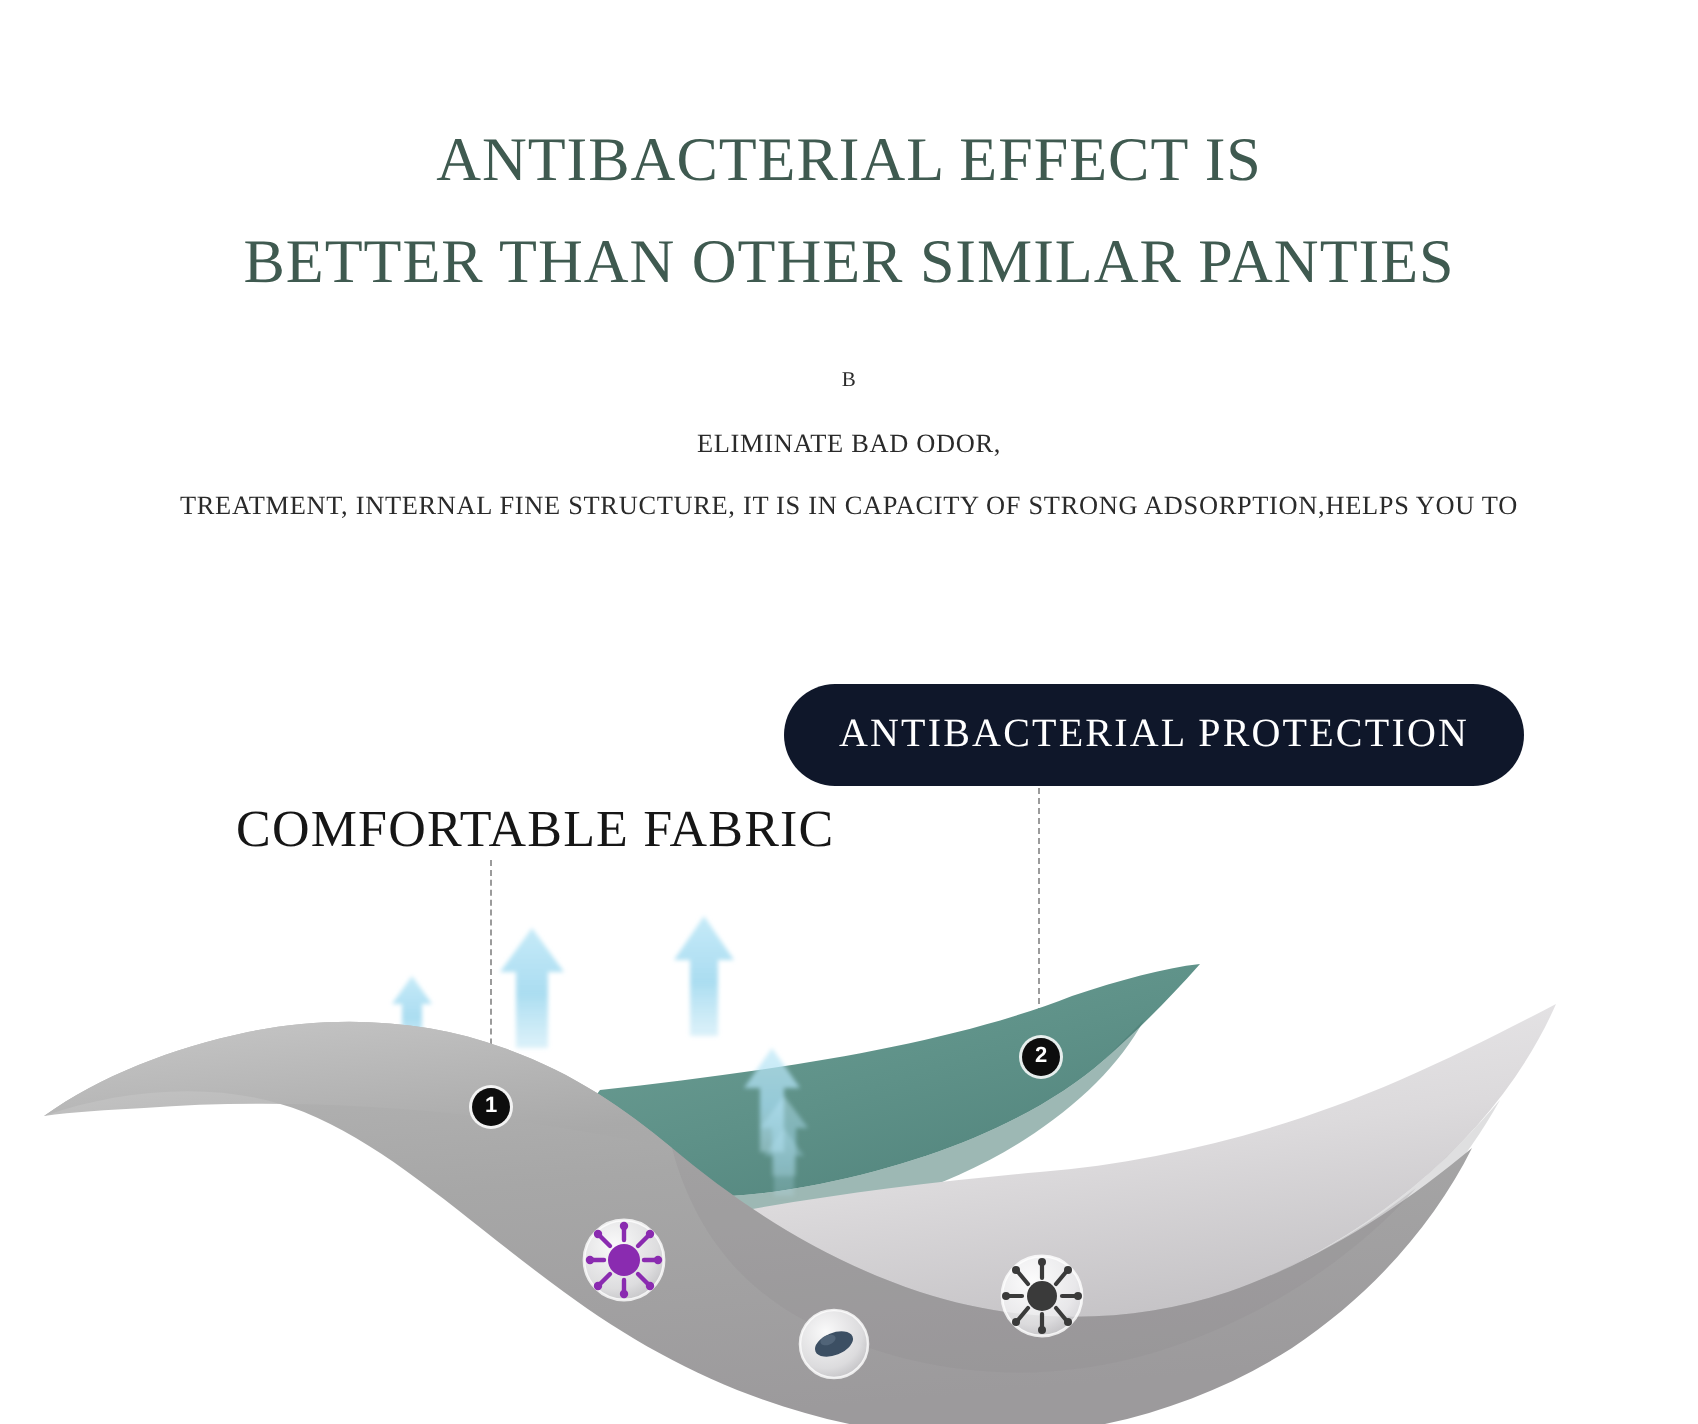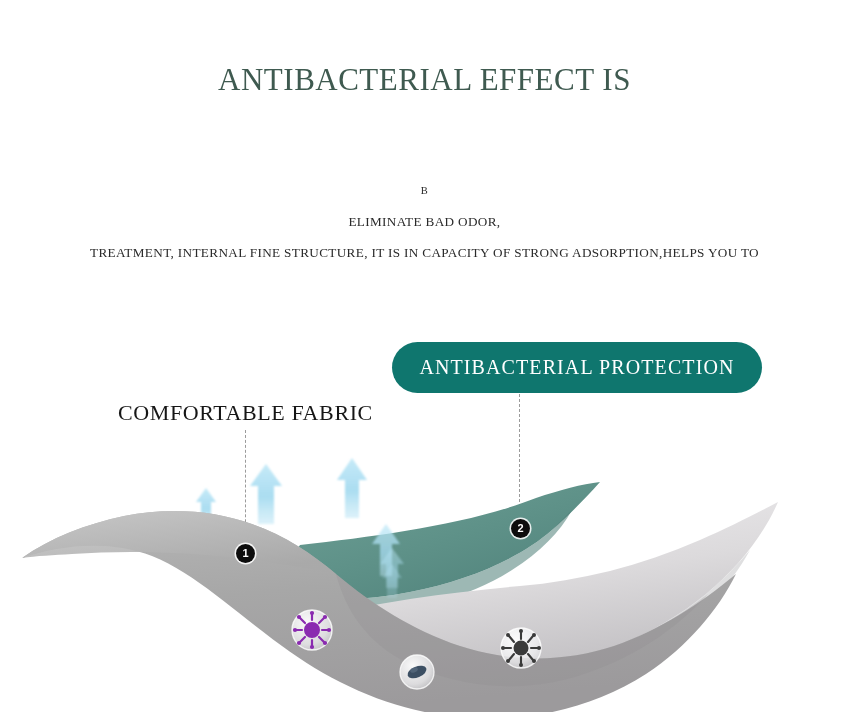--- a/index.html
+++ b/index.html
@@ -38,35 +38,35 @@
     line-height:31px;
     white-space:nowrap;
   }
   .body-copy span { display:block; }
   .body-copy .small-cap { font-size:10.5px; vertical-align:2px; }
 
   
   .pill {
     position:absolute; left:392px; top:342px;
     width:370px; height:51px;
-    background:#0f766e;
+    background:#0f172a;
     border-radius:26px;
     color:#ffffff;
     font-family:"Liberation Serif", serif;
     font-size:20px;
     letter-spacing:1.1px;
     display:flex; align-items:center; justify-content:center;
     white-space:nowrap;
   }
 
   
   .left-label {
     position:absolute; left:118px; top:400px;
     font-family:"Liberation Serif", serif;
-    font-size:22px;
+    font-size:26px;
     letter-spacing:.6px;
     color:#161616;
     white-space:nowrap;
   }
 
   
   .leader {
     position:absolute;
     width:0; border-left:1px dashed #9b9b9b;
   }
@@ -93,20 +93,21 @@
   .marker-1 { left:236px; top:544px; }
   .marker-2 { left:511px; top:519px; }
 </style>
 </head>
 <body>
 
 <div class="page">
 
   <div class="headline">
     <span class="l1">ANTIBACTERIAL EFFECT IS</span>
+    <span class="l2">BETTER THAN OTHER SIMILAR PANTIES</span>
   </div>
 
   <div class="body-copy">
     <span>
         <span class="small-cap">B</span>
       </span>
     <span>ELIMINATE BAD ODOR,</span>
     <span>TREATMENT, INTERNAL FINE STRUCTURE, IT IS IN CAPACITY OF STRONG ADSORPTION,HELPS YOU TO</span>
   </div>
 

